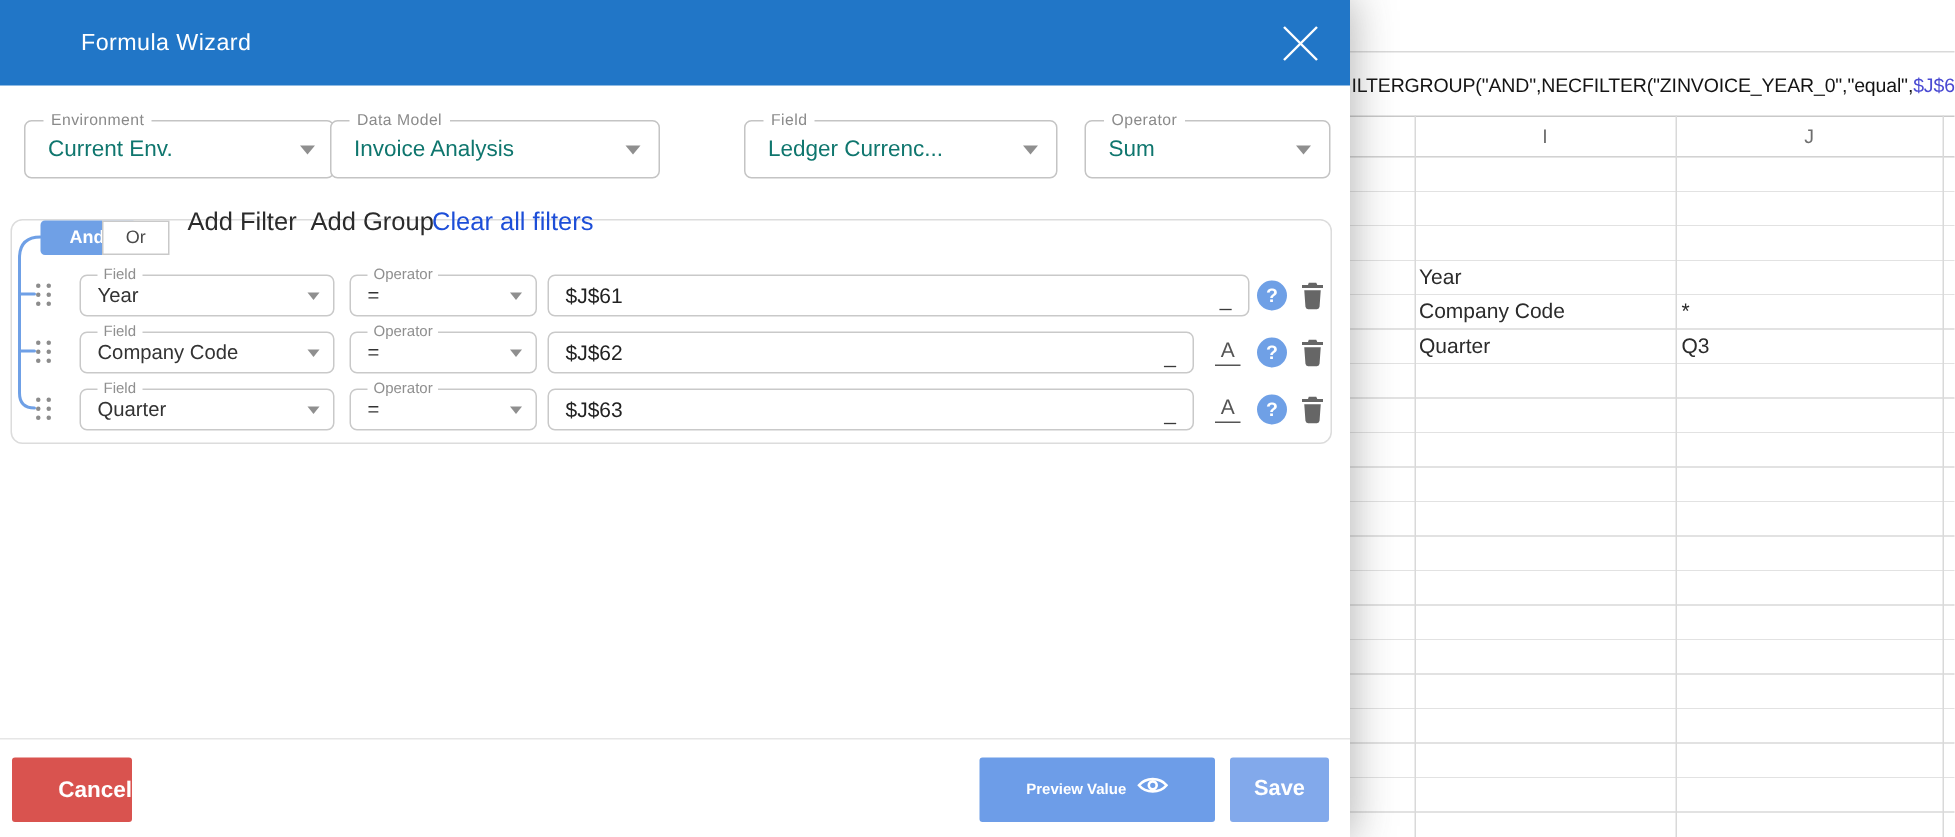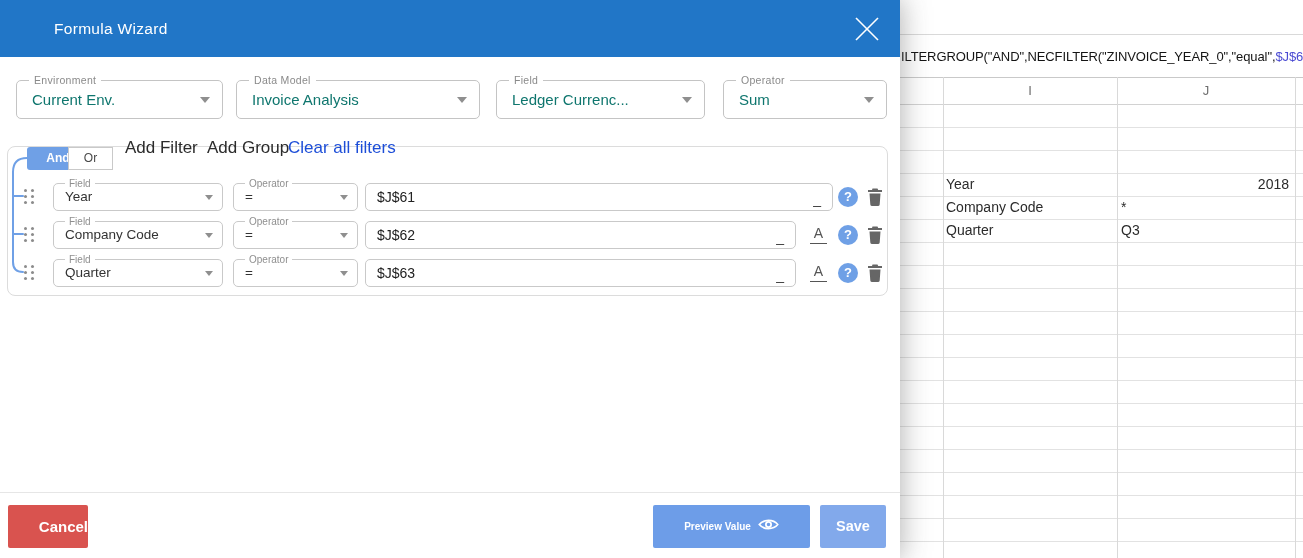--- a/index.html
+++ b/index.html
@@ -37,21 +37,21 @@
   .dlg-close svg { display:block; }
 
   
   .msel { position:absolute; top:80px; height:39px; border:1px solid #c4c4c4; border-radius:5px; background:#fff; }
   .msel .lbl { position:absolute; top:-7px; left:12px; padding:0 5px; background:#fff;
                font-size:10.5px; color:#8a8a8a; letter-spacing:.3px; white-space:nowrap; }
   .msel .val { position:absolute; left:15px; top:0; line-height:37px; font-size:15px; color:#0f766e; white-space:nowrap; }
   .msel .arr { position:absolute; right:12px; top:16px; width:0; height:0;
                border-left:5px solid transparent; border-right:5px solid transparent; border-top:6px solid #8f8f8f; }
   .sel-env { left:16px; width:207px; }
-  .sel-dm  { left:236px; width:244px; }
+  .sel-dm  { left:220px; width:220px; }
   .sel-fld { left:496px; width:209px; }
   .sel-op  { left:723px; width:164px; }
 
   
   .group-box { position:absolute; left:7px; top:146px; width:881px; height:150px;
                border:1px solid #dcdcdc; border-radius:8px; }
   .chip { position:absolute; top:147px; height:23px; line-height:23px; text-align:center; font-size:12px; }
   .chip-and { left:27px; width:62px; background:#6FA0E6; color:#fff; font-weight:bold; border-radius:3px 0 0 3px; }
   .chip-or  { left:68px; width:45px; background:#fff; border:1px solid #c9c9c9; color:#4a4a4a; line-height:21px; }
   .tbtn { position:absolute; top:136px; line-height:23px; font-size:17px; color:#2b2b2b; font-weight:400; cursor:pointer; white-space:nowrap; }
@@ -100,21 +100,20 @@
     <span class="col-letter ci">I</span>
     <span class="col-letter cj">J</span>
   </div>
 
   <div class="grid-rows"></div>
   <div class="vline vl1"></div>
   <div class="vline vl2"></div>
   <div class="vline vl3"></div>
 
   <div class="cell c-label r1">Year</div>
-  <div class="cell c-val-right r1">2018</div>
   <div class="cell c-label r2">Company Code</div>
   <div class="cell c-val-left r2">*</div>
   <div class="cell c-label r3">Quarter</div>
   <div class="cell c-val-left r3">Q3</div>
 </div>
 
 <div class="dialog">
 
   <div class="dlg-header">
     <div class="dlg-title">Formula Wizard</div>

